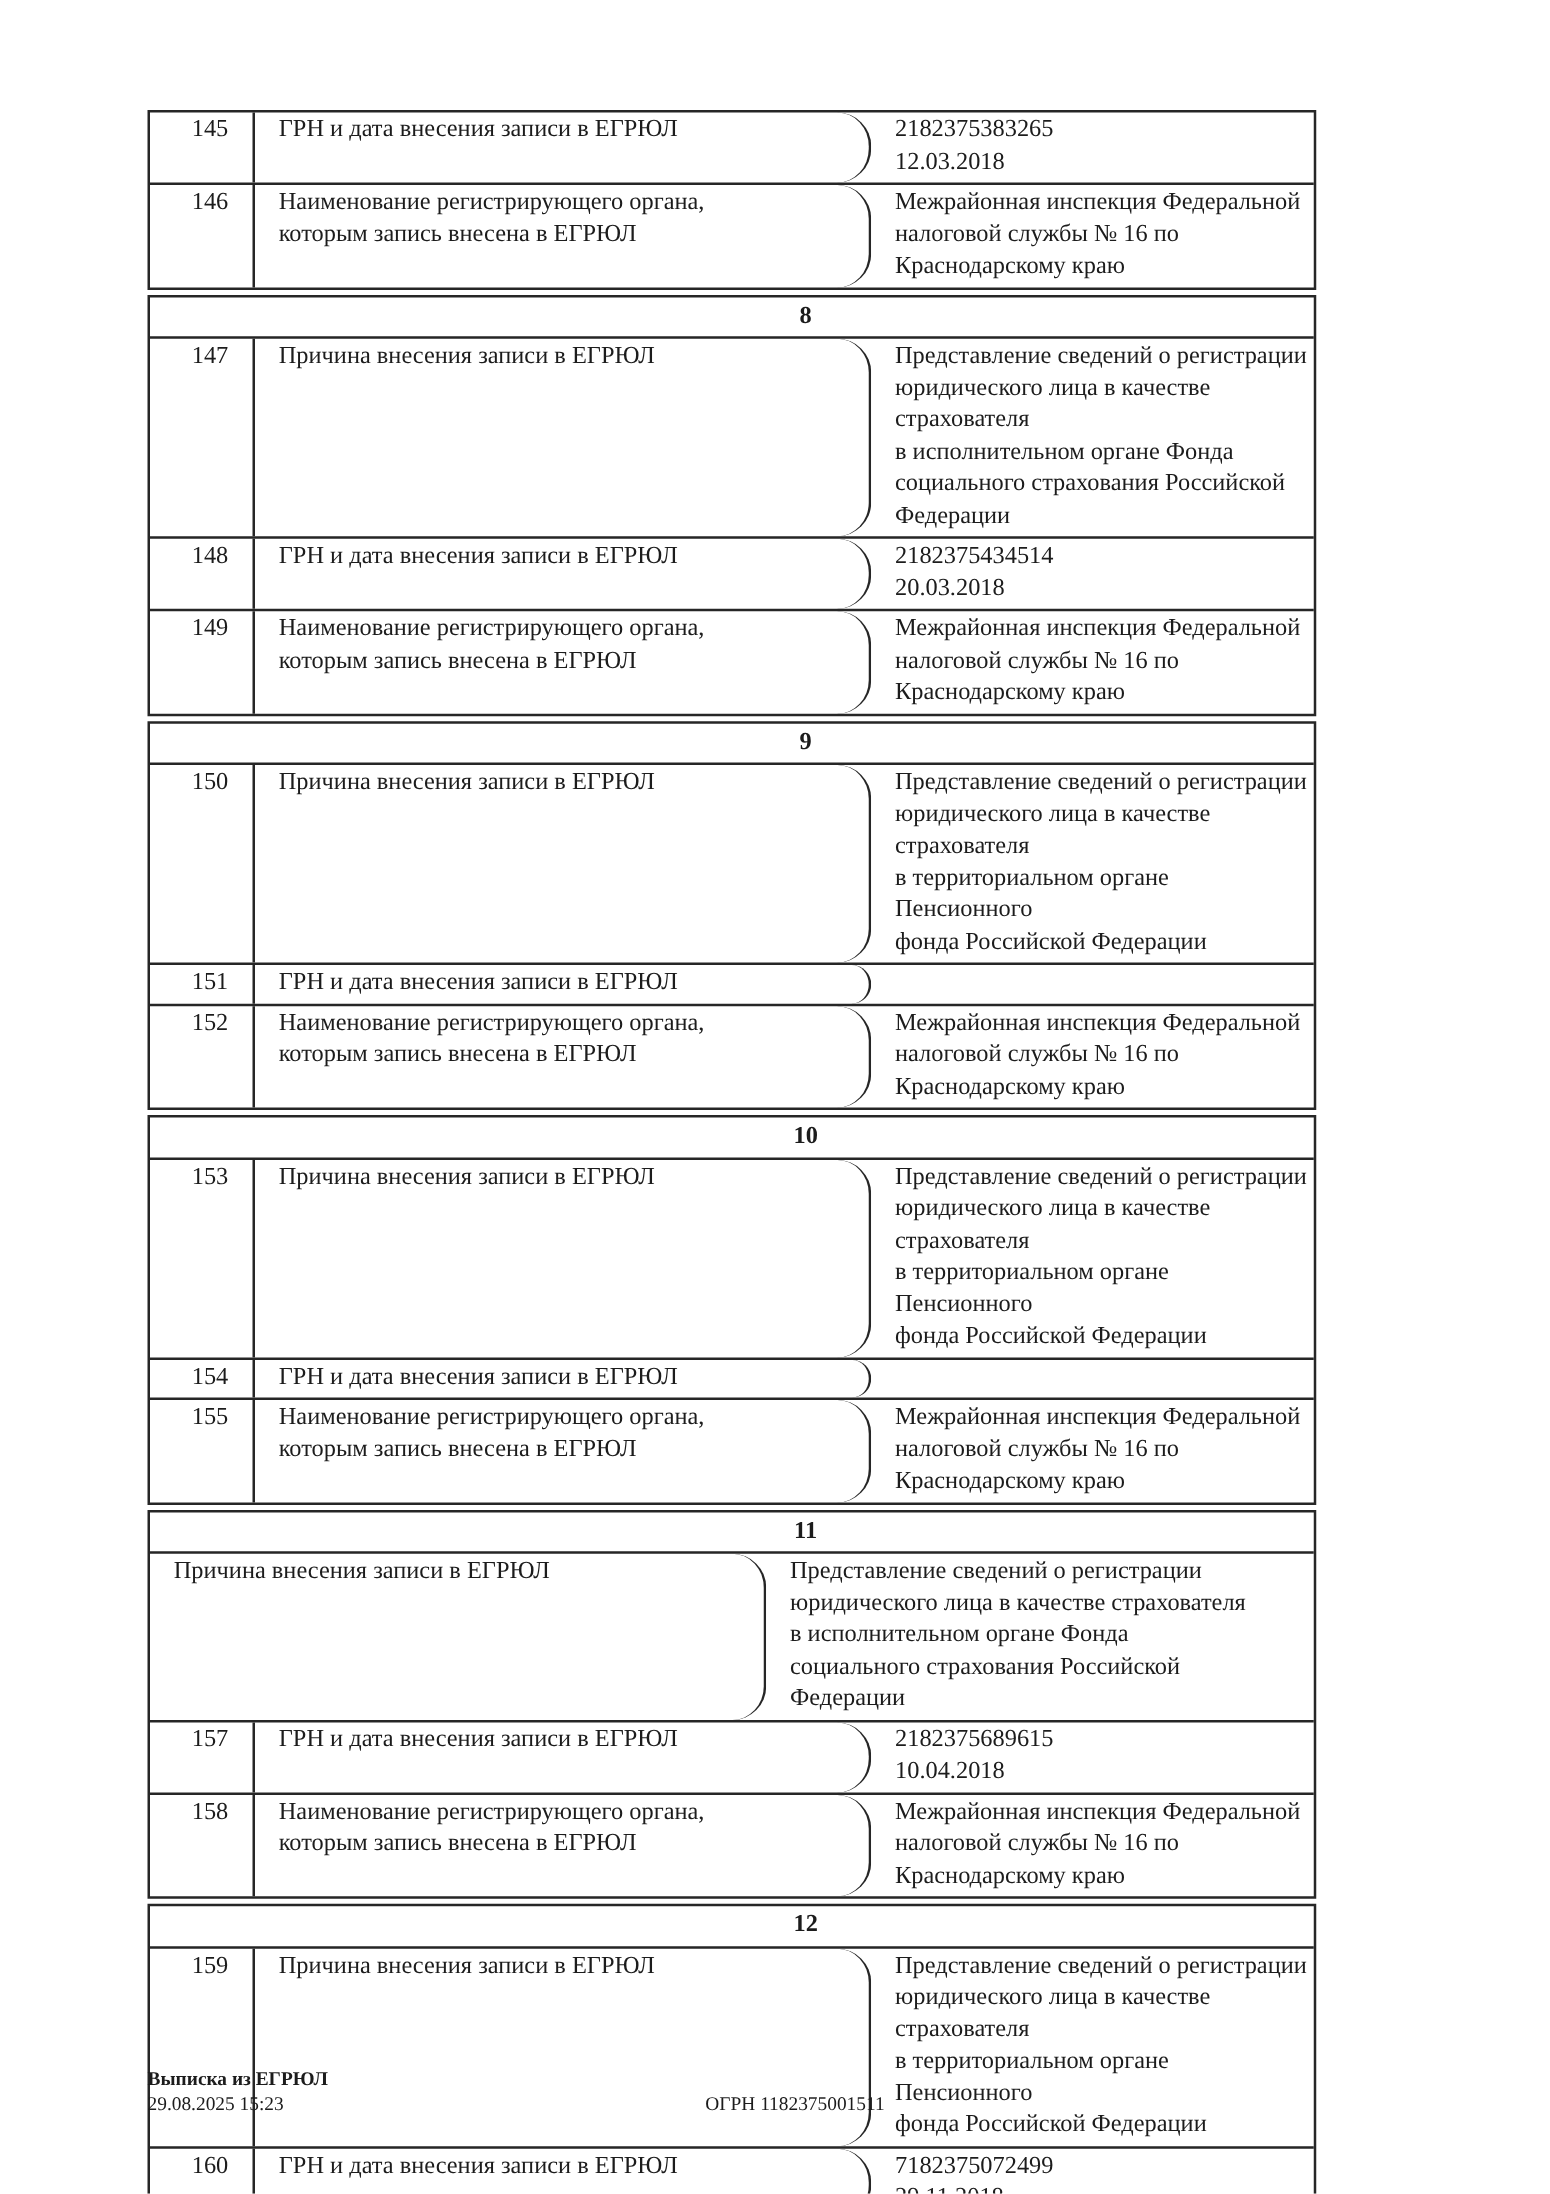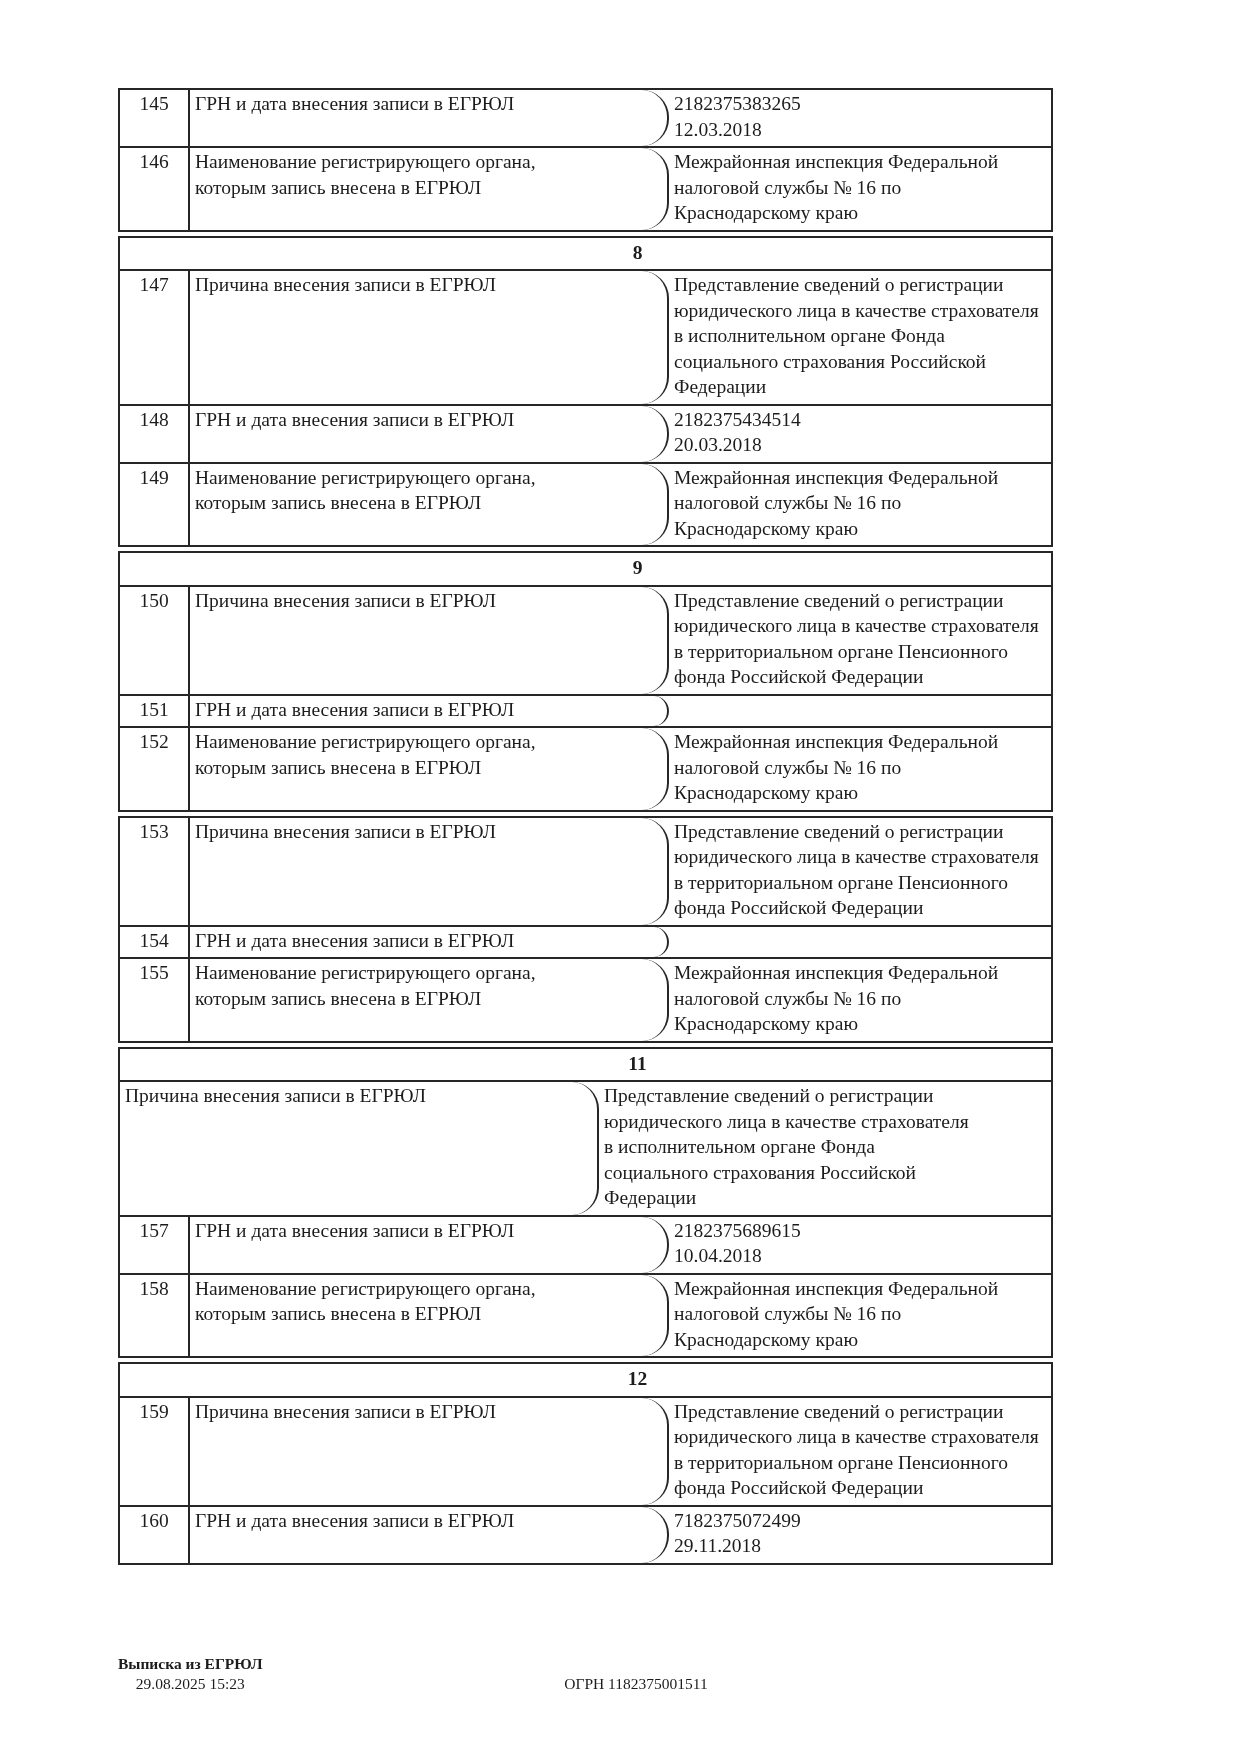--- a/index.html
+++ b/index.html
@@ -28,20 +28,21 @@
   .trow{
     display:flex;
     border-top:2px solid #262626;
     align-items:stretch;
   }
   .segment > .trow:first-child{border-top:none;}
   .cell{
     box-sizing:border-box;
     padding:1px 5px 4px 5px;
     white-space:pre-line;
+    margin-left:14px;
   }
   .cell-num{
     width:70px;
     flex:0 0 70px;
     text-align:center;
     border-right:2px solid #262626;
     padding:1px 2px 4px 2px;
   }
   .cell-label{
     width:479px;
@@ -56,21 +57,20 @@
     font-weight:bold;
     text-align:center;
     padding:2px 0 4px 104px; 
   }
   .page-footer-left{
     position:absolute;
     left:118px;
     top:1654px;
     font-size:15.5px;
     line-height:20px;
-    text-align:center;
   }
   .footer-bold{font-weight:bold;}
   .page-footer-center{
     position:absolute;
     left:0;
     right:0;
     top:1674px;
     text-align:center;
     font-size:15.5px;
     line-height:20px;
@@ -158,20 +158,23 @@
         <div class="cell cell-label">Наименование регистрирующего органа,
 которым запись внесена в ЕГРЮЛ</div>
         <div class="cell cell-value">Межрайонная инспекция Федеральной
 налоговой службы № 16 по
 Краснодарскому краю</div>
       </div>
     </div>
 
     <div class="segment">
       <div class="trow">
+        <div class="cell section-row" style="flex:1">10</div>
+      </div>
+      <div class="trow">
         <div class="cell cell-num">153</div>
         <div class="cell cell-label">Причина внесения записи в ЕГРЮЛ</div>
         <div class="cell cell-value">Представление сведений о регистрации
 юридического лица в качестве страхователя
 в территориальном органе Пенсионного
 фонда Российской Федерации</div>
       </div>
       <div class="trow">
         <div class="cell cell-num">154</div>
         <div class="cell cell-label">ГРН и дата внесения записи в ЕГРЮЛ</div>

